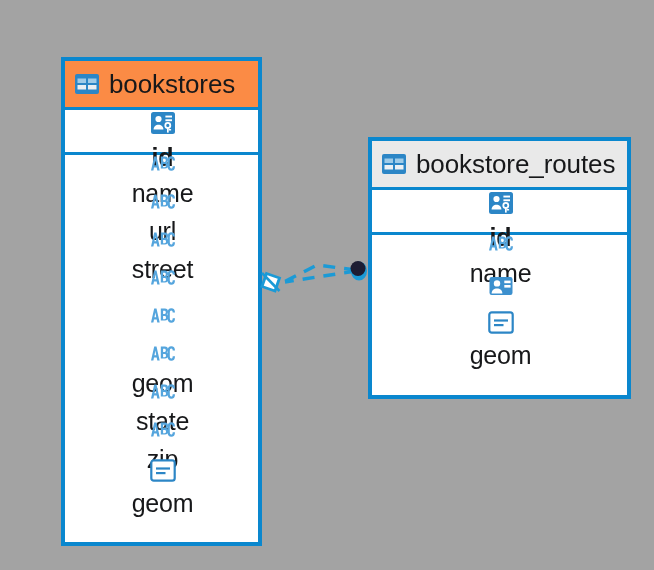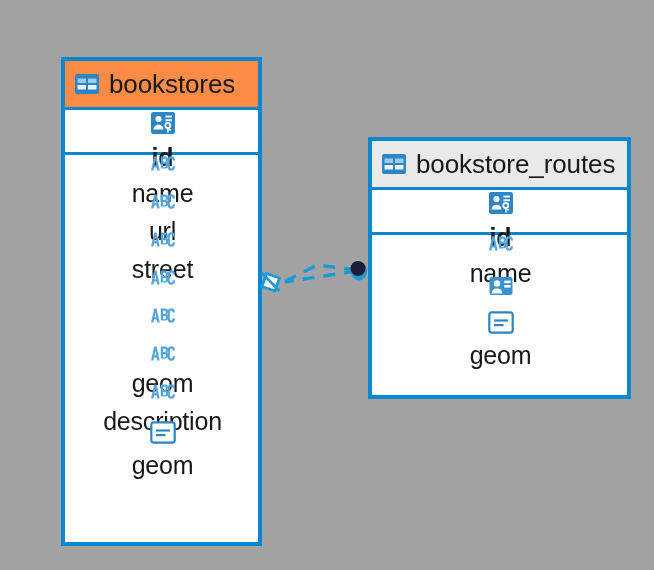--- a/index.html
+++ b/index.html
@@ -216,34 +216,46 @@
             <g fill="#55a5dd">
               <path d="M1 15.5 4.2 1.5h2.3L9.7 15.5H7.3L6.7 12.6H4L3.4 15.5zM4.45 10.3h1.8L5.35 5.4z"></path>
               <path d="M10.8 1.5h4.1c2 0 3.1 1.1 3.1 3.1 0 1.3-.5 2.2-1.4 2.7 1.1.5 1.7 1.5 1.7 3 0 2.1-1.2 3.2-3.4 3.2h-4.1zm2.3 2.2v3.2h1.5c.8 0 1.2-.5 1.2-1.6 0-1.1-.4-1.6-1.2-1.6zm0 5.3v3.3h1.6c.9 0 1.3-.5 1.3-1.7 0-1.1-.4-1.6-1.3-1.6z"></path>
               <path d="M25 11.2c0 3-1.3 4.5-3.7 4.5-2.5 0-3.8-1.6-3.8-4.8V6c0-3.2 1.3-4.8 3.8-4.8 2.4 0 3.7 1.5 3.7 4.4h-2.3c0-1.5-.5-2.2-1.4-2.2-1 0-1.5.8-1.5 2.5v5.1c0 1.7.5 2.5 1.5 2.5.9 0 1.4-.7 1.4-2.3z"></path>
             </g>
           </svg>
         </span>
         <span class="field-label">geom</span>
       </div>
 
-
-
-      <div class="field-row">
-        <span class="icon icon-abc">
-          <svg viewBox="0 0 26 17" width="26" height="17" aria-hidden="true">
-            <g fill="#55a5dd">
-              <path d="M1 15.5 4.2 1.5h2.3L9.7 15.5H7.3L6.7 12.6H4L3.4 15.5zM4.45 10.3h1.8L5.35 5.4z"></path>
-              <path d="M10.8 1.5h4.1c2 0 3.1 1.1 3.1 3.1 0 1.3-.5 2.2-1.4 2.7 1.1.5 1.7 1.5 1.7 3 0 2.1-1.2 3.2-3.4 3.2h-4.1zm2.3 2.2v3.2h1.5c.8 0 1.2-.5 1.2-1.6 0-1.1-.4-1.6-1.2-1.6zm0 5.3v3.3h1.6c.9 0 1.3-.5 1.3-1.7 0-1.1-.4-1.6-1.3-1.6z"></path>
-              <path d="M25 11.2c0 3-1.3 4.5-3.7 4.5-2.5 0-3.8-1.6-3.8-4.8V6c0-3.2 1.3-4.8 3.8-4.8 2.4 0 3.7 1.5 3.7 4.4h-2.3c0-1.5-.5-2.2-1.4-2.2-1 0-1.5.8-1.5 2.5v5.1c0 1.7.5 2.5 1.5 2.5.9 0 1.4-.7 1.4-2.3z"></path>
-            </g>
-          </svg>
-        </span>
-        <span class="field-label">description</span>
-      </div>
+      <div class="field-row">
+        <span class="icon icon-abc">
+          <svg viewBox="0 0 26 17" width="26" height="17" aria-hidden="true">
+            <g fill="#55a5dd">
+              <path d="M1 15.5 4.2 1.5h2.3L9.7 15.5H7.3L6.7 12.6H4L3.4 15.5zM4.45 10.3h1.8L5.35 5.4z"></path>
+              <path d="M10.8 1.5h4.1c2 0 3.1 1.1 3.1 3.1 0 1.3-.5 2.2-1.4 2.7 1.1.5 1.7 1.5 1.7 3 0 2.1-1.2 3.2-3.4 3.2h-4.1zm2.3 2.2v3.2h1.5c.8 0 1.2-.5 1.2-1.6 0-1.1-.4-1.6-1.2-1.6zm0 5.3v3.3h1.6c.9 0 1.3-.5 1.3-1.7 0-1.1-.4-1.6-1.3-1.6z"></path>
+              <path d="M25 11.2c0 3-1.3 4.5-3.7 4.5-2.5 0-3.8-1.6-3.8-4.8V6c0-3.2 1.3-4.8 3.8-4.8 2.4 0 3.7 1.5 3.7 4.4h-2.3c0-1.5-.5-2.2-1.4-2.2-1 0-1.5.8-1.5 2.5v5.1c0 1.7.5 2.5 1.5 2.5.9 0 1.4-.7 1.4-2.3z"></path>
+            </g>
+          </svg>
+        </span>
+        <span class="field-label">state</span>
+      </div>
+
+      <div class="field-row">
+        <span class="icon icon-abc">
+          <svg viewBox="0 0 26 17" width="26" height="17" aria-hidden="true">
+            <g fill="#55a5dd">
+              <path d="M1 15.5 4.2 1.5h2.3L9.7 15.5H7.3L6.7 12.6H4L3.4 15.5zM4.45 10.3h1.8L5.35 5.4z"></path>
+              <path d="M10.8 1.5h4.1c2 0 3.1 1.1 3.1 3.1 0 1.3-.5 2.2-1.4 2.7 1.1.5 1.7 1.5 1.7 3 0 2.1-1.2 3.2-3.4 3.2h-4.1zm2.3 2.2v3.2h1.5c.8 0 1.2-.5 1.2-1.6 0-1.1-.4-1.6-1.2-1.6zm0 5.3v3.3h1.6c.9 0 1.3-.5 1.3-1.7 0-1.1-.4-1.6-1.3-1.6z"></path>
+              <path d="M25 11.2c0 3-1.3 4.5-3.7 4.5-2.5 0-3.8-1.6-3.8-4.8V6c0-3.2 1.3-4.8 3.8-4.8 2.4 0 3.7 1.5 3.7 4.4h-2.3c0-1.5-.5-2.2-1.4-2.2-1 0-1.5.8-1.5 2.5v5.1c0 1.7.5 2.5 1.5 2.5.9 0 1.4-.7 1.4-2.3z"></path>
+            </g>
+          </svg>
+        </span>
+        <span class="field-label">zip</span>
+      </div>
+
 
       <div class="field-row">
         <span class="icon icon-geom">
           <svg viewBox="0 0 26 23" width="26" height="23" aria-hidden="true">
             <rect x="1.3" y="1.3" width="23.4" height="20.4" rx="2.5" fill="#ffffff" stroke="#2c86c6" stroke-width="2.2"></rect>
             <rect x="6" y="8.4" width="14" height="2.2" fill="#2c86c6"></rect>
             <rect x="6" y="13" width="9.5" height="2.2" fill="#2c86c6"></rect>
           </svg>
         </span>
         <span class="field-label">geom</span>

